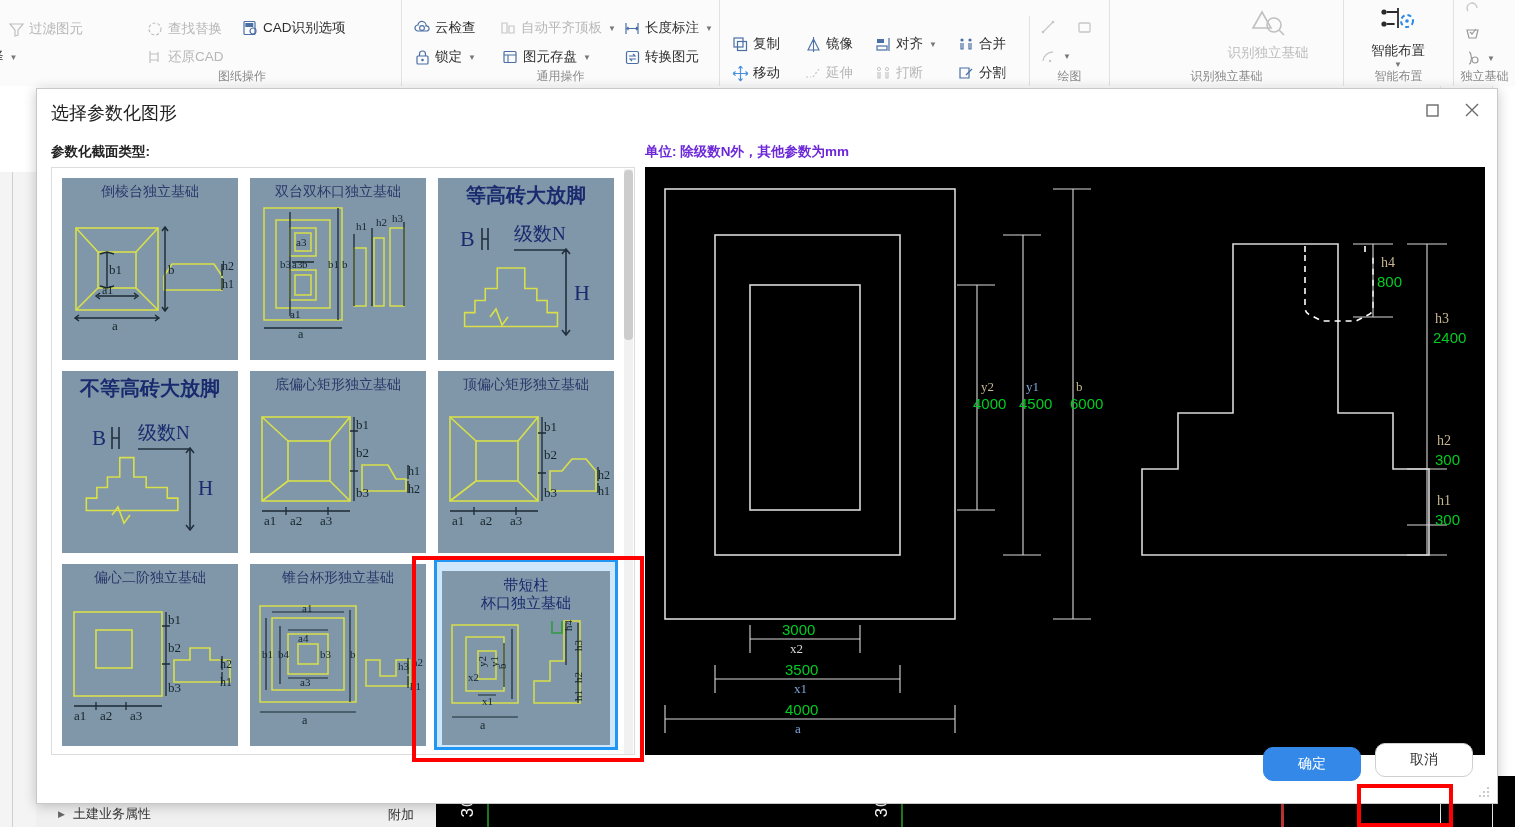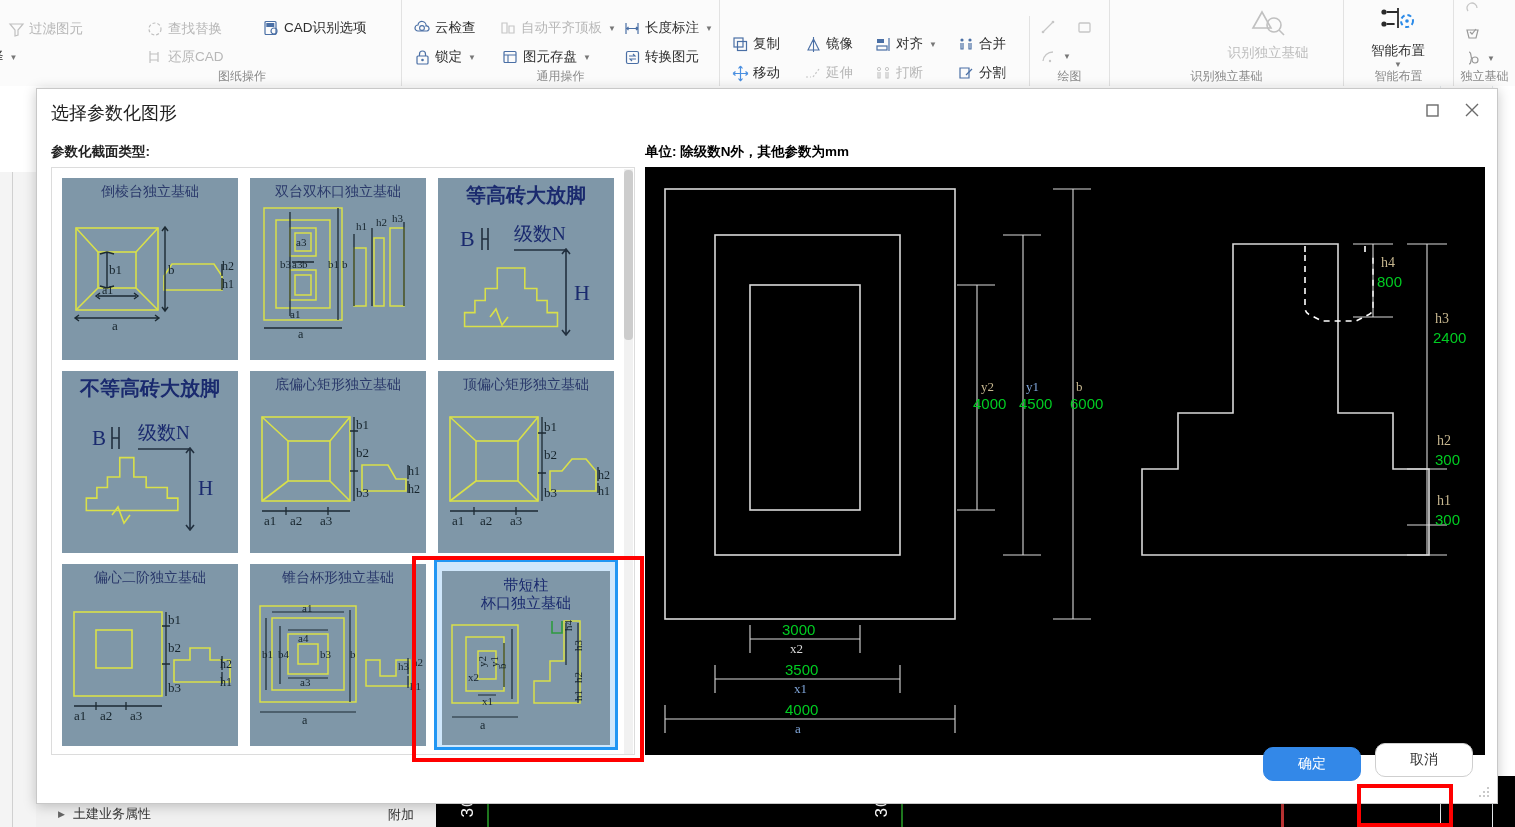--- a/index.html
+++ b/index.html
@@ -35,21 +35,21 @@
             font-family:"Liberation Sans",sans-serif;letter-spacing:1px;}
 
   
   #dialog{position:absolute;left:36px;top:88px;width:1462px;height:716px;background:#fff;
           border:1px solid #c8c8c8;box-shadow:0 2px 12px rgba(0,0,0,.22);box-sizing:border-box;}
   .dlg-title{position:absolute;left:14px;top:12px;font-size:18px;color:#222;}
   .dlg-winbtns{position:absolute;right:8px;top:6px;display:flex;gap:6px;}
   .winbtn{width:34px;height:30px;display:flex;align-items:center;justify-content:center;cursor:pointer;}
   .winbtn svg{display:block;}
   .lbl-section{position:absolute;left:14px;top:54px;font-size:13.5px;color:#222;font-weight:bold;}
-  .lbl-unit{position:absolute;left:608px;top:54px;font-size:13.5px;color:#000000;font-weight:bold;}
+  .lbl-unit{position:absolute;left:608px;top:54px;font-size:13.5px;color:#6d28d9;font-weight:bold;}
 
   
   #thumb-panel{position:absolute;left:14px;top:78px;width:584px;height:588px;
                border:1px solid #dcdcdc;background:#fff;box-sizing:border-box;overflow:hidden;}
   .thumb-grid{position:absolute;left:0;top:0;width:574px;display:flex;flex-wrap:wrap;padding:4px 0 0 4px;box-sizing:border-box;}
   .thumb{width:184px;height:191px;margin:1px 2px;box-sizing:border-box;border:1px solid transparent;
          display:flex;align-items:center;justify-content:center;cursor:pointer;position:relative;}
   .thumb .inner{width:176px;height:182px;background:#7f97a8;position:relative;overflow:hidden;}
   .thumb.selected{border:3px solid #2196f3;background:#cfe7fb;}
   .thumb.selected .inner{width:168px;height:174px;margin-top:7px;}
@@ -94,21 +94,21 @@
         <span>过滤图元</span>
       </div>
       <div class="rib-item dim" style="left:205px;top:20px;">
         <span class="rib-ico">
           <svg viewBox="0 0 17 17">
               <circle cx="8" cy="8" r="6" fill="none" stroke="#c0c0c0" stroke-width="1.2" stroke-dasharray="3 2"></circle>
             </svg>
         </span>
         <span>查找替换</span>
       </div>
-      <div class="rib-item" style="left:321px;top:19px;justify-content:center;">
+      <div class="rib-item" style="left:300px;top:19px;justify-content:center;">
         <span class="rib-ico">
           <svg viewBox="0 0 17 17">
               <rect x="2" y="1.5" width="11" height="13" rx="1" fill="none" stroke="#4a6fa5" stroke-width="1.2"></rect>
               <rect x="3.3" y="3" width="8" height="4" fill="#4a6fa5"></rect>
               <circle cx="11" cy="11" r="3" fill="none" stroke="#4a6fa5" stroke-width="1.2"></circle>
             </svg>
         </span>
         <span>CAD识别选项</span>
       </div>
       <div class="rib-item dim" style="left:205px;top:48px;">

